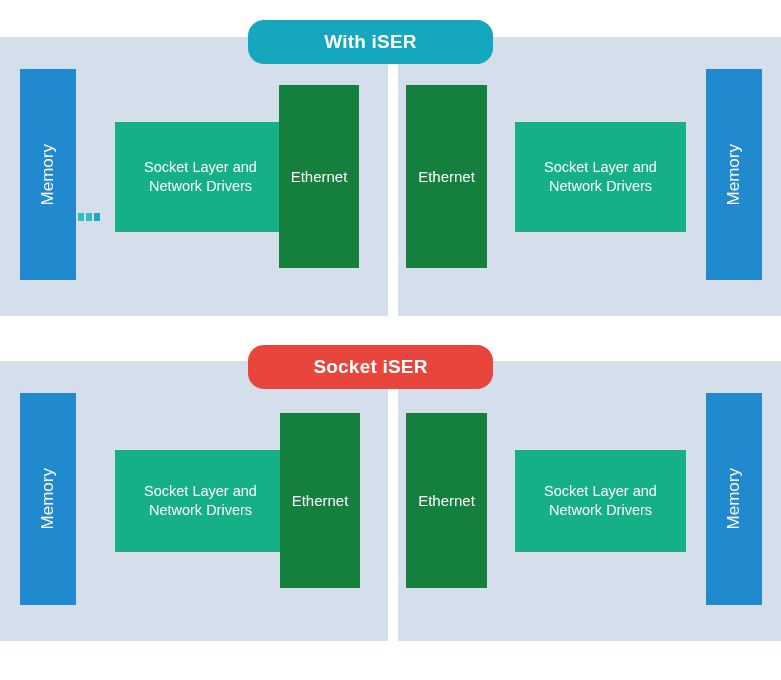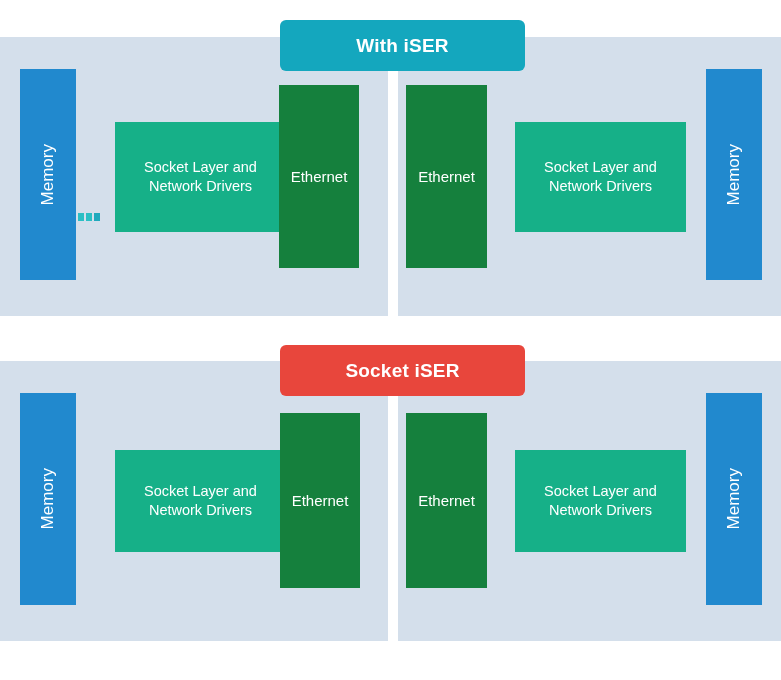--- a/index.html
+++ b/index.html
@@ -41,24 +41,24 @@
     top: 0;
     bottom: 0;
     left: 388px;
     width: 10px;
     background: #ffffff;
   }
 
   
   .title-pill {
     position: absolute;
-    left: 280px;
+    left: 248px;
     width: 245px;
-    height: 51px;
-    border-radius: 6px;
+    height: 44px;
+    border-radius: 16px;
     display: flex;
     align-items: center;
     justify-content: center;
     color: #ffffff;
     font-size: 19px;
     font-weight: bold;
     letter-spacing: 0.2px;
     z-index: 5;
   }
   .title-pill.with    { top: 20px;  background: #14a7be; }

